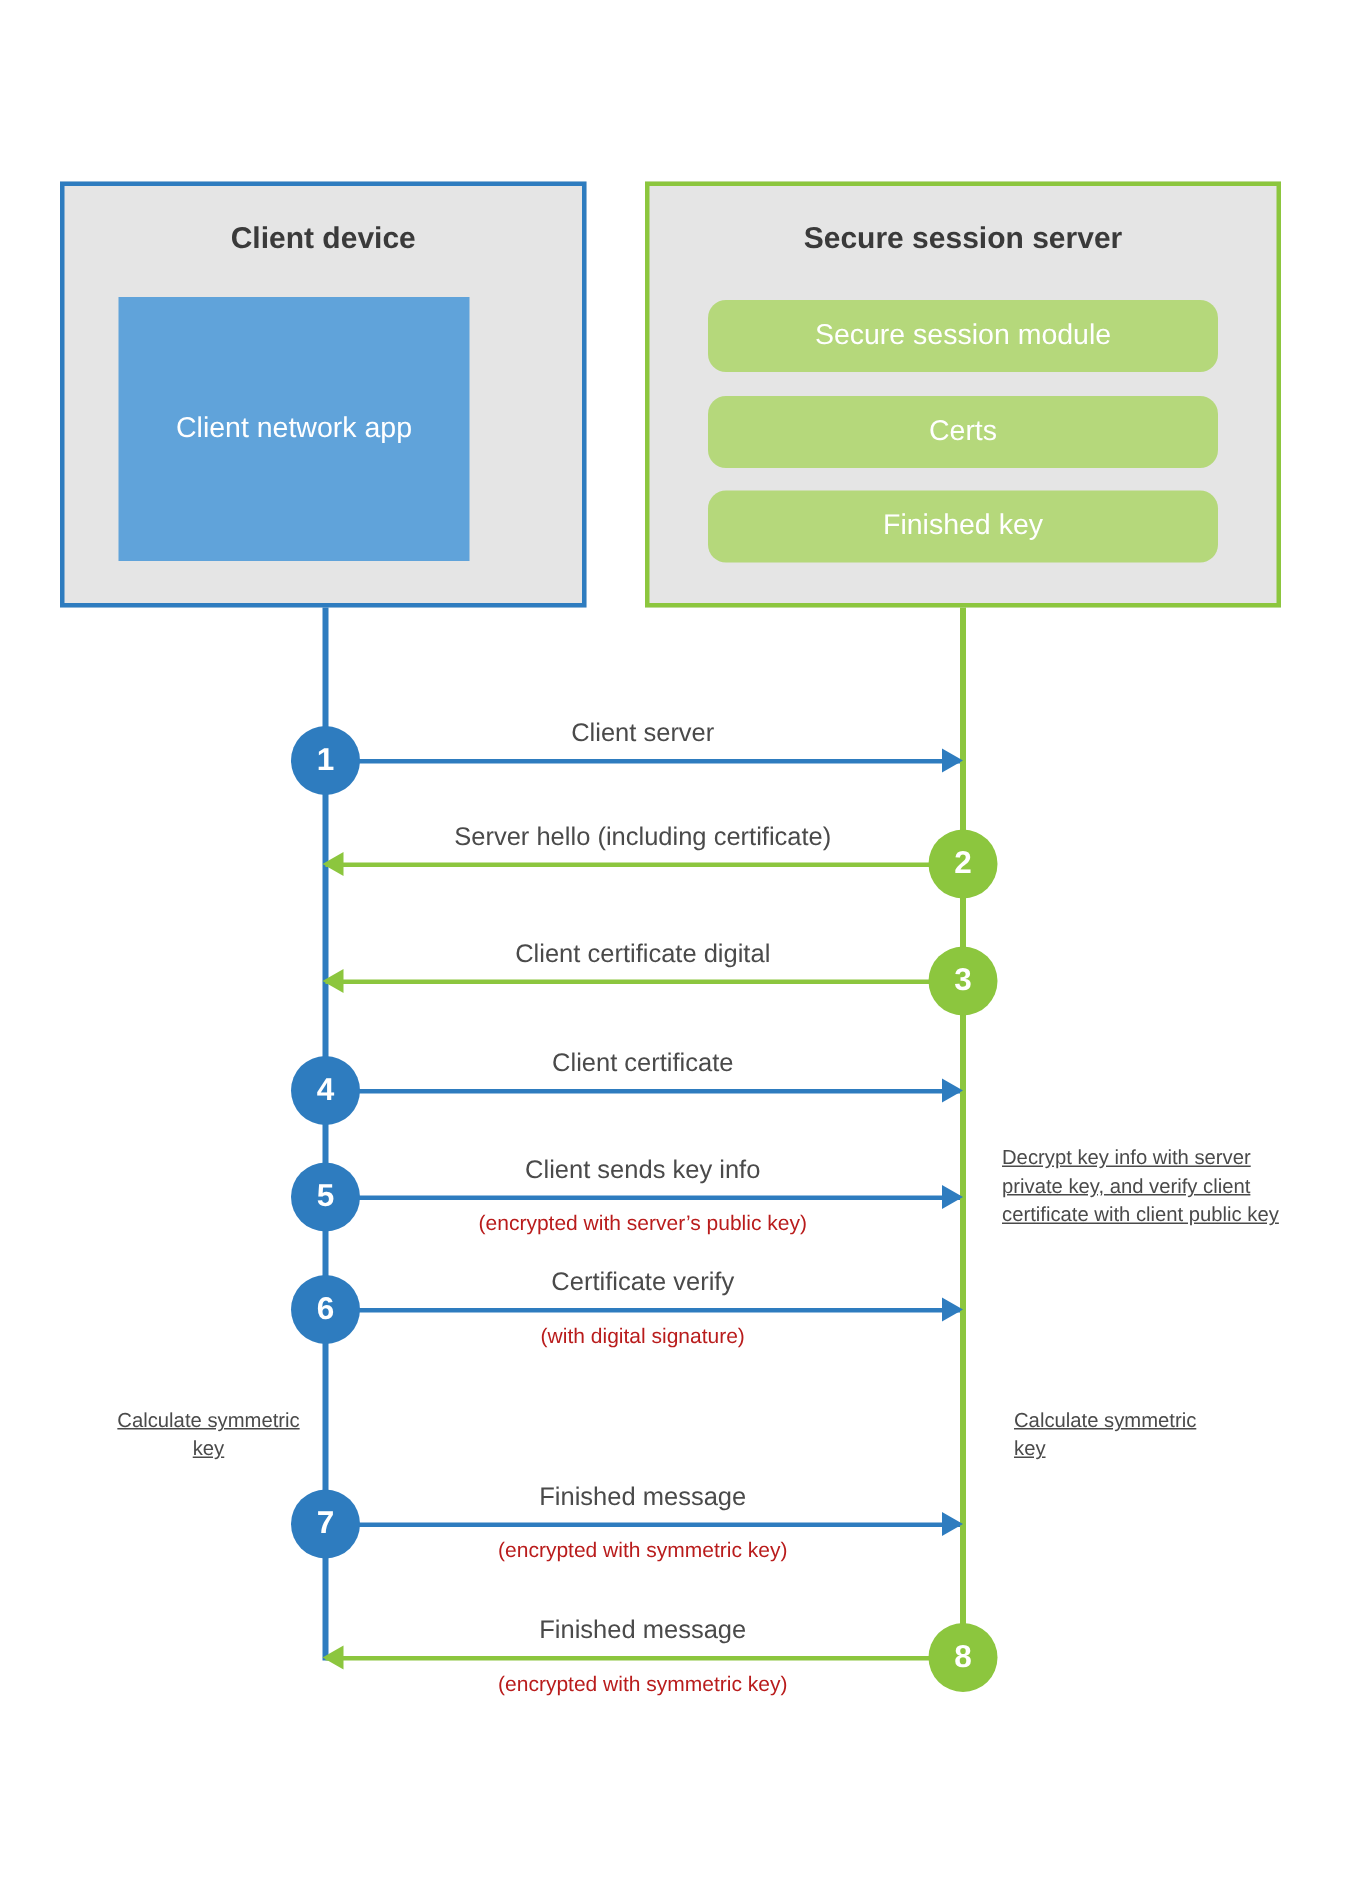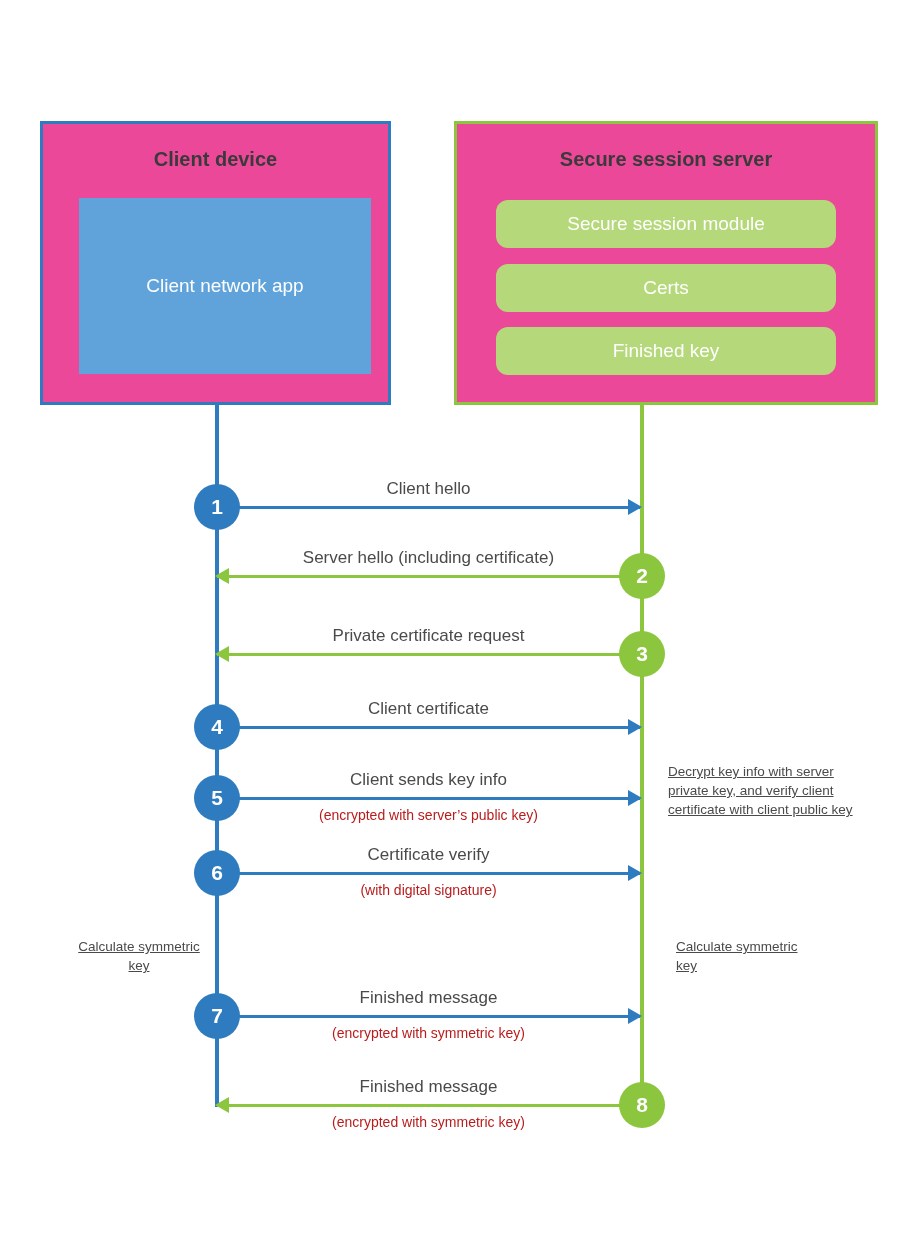--- a/index.html
+++ b/index.html
@@ -27,32 +27,32 @@
     font-size: 27px;
     font-weight: 400;
     color: #6b6b6b;
     letter-spacing: 0.1px;
     white-space: nowrap;
   }
 
   
   .participant-box {
     position: absolute;
-    background: #ec4899;
+    background: #e5e5e5;
     box-sizing: border-box;
   }
   #client-box {
     left: 40px;
     top: 121px;
     width: 351px;
     height: 284px;
     border: 3px solid #2e7cbf;
   }
   #server-box {
-    left: 454px;
+    left: 430px;
     top: 121px;
     width: 424px;
     height: 284px;
     border: 3px solid #8cc63e;
     padding-left: 39px;
   }
   .participant-title {
     position: absolute;
     left: 0;
     right: 0;
@@ -61,21 +61,21 @@
     font-size: 20px;
     font-weight: bold;
     color: #3a3a3a;
   }
 
   
   #client-app-block {
     position: absolute;
     left: 36px;
     top: 74px;
-    width: 292px;
+    width: 234px;
     height: 176px;
     background: #60a3da;
     display: flex;
     align-items: center;
     justify-content: center;
     text-align: left;
     color: #ffffff;
     font-size: 19px;
     line-height: 1.35;
     padding: 0 12px;
@@ -240,37 +240,37 @@
     <div class="participant-title">Secure session server</div>
     <div class="server-bar" id="server-bar-0">Secure session module</div>
     <div class="server-bar" id="server-bar-1">Certs</div>
     <div class="server-bar" id="server-bar-2">Finished key</div>
   </div>
 
   <div class="lifeline" id="lifeline-client"></div>
   <div class="lifeline" id="lifeline-server"></div>
 
   <div class="message msg-blue" style="top:507px">
-    <div class="msg-label">Client hello</div>
+    <div class="msg-label">Client server</div>
     <div class="shaft"></div>
     <div class="head"></div>
     <div class="marker">1</div>
 
   </div>
 
   <div class="message msg-green" style="top:576px">
     <div class="msg-label">Server hello (including certificate)</div>
     <div class="shaft"></div>
     <div class="head"></div>
     <div class="marker">2</div>
 
   </div>
 
   <div class="message msg-green" style="top:654px">
-    <div class="msg-label">Private certificate request</div>
+    <div class="msg-label">Client certificate digital</div>
     <div class="shaft"></div>
     <div class="head"></div>
     <div class="marker">3</div>
 
   </div>
 
   <div class="message msg-blue" style="top:727px">
     <div class="msg-label">Client certificate</div>
     <div class="shaft"></div>
     <div class="head"></div>

